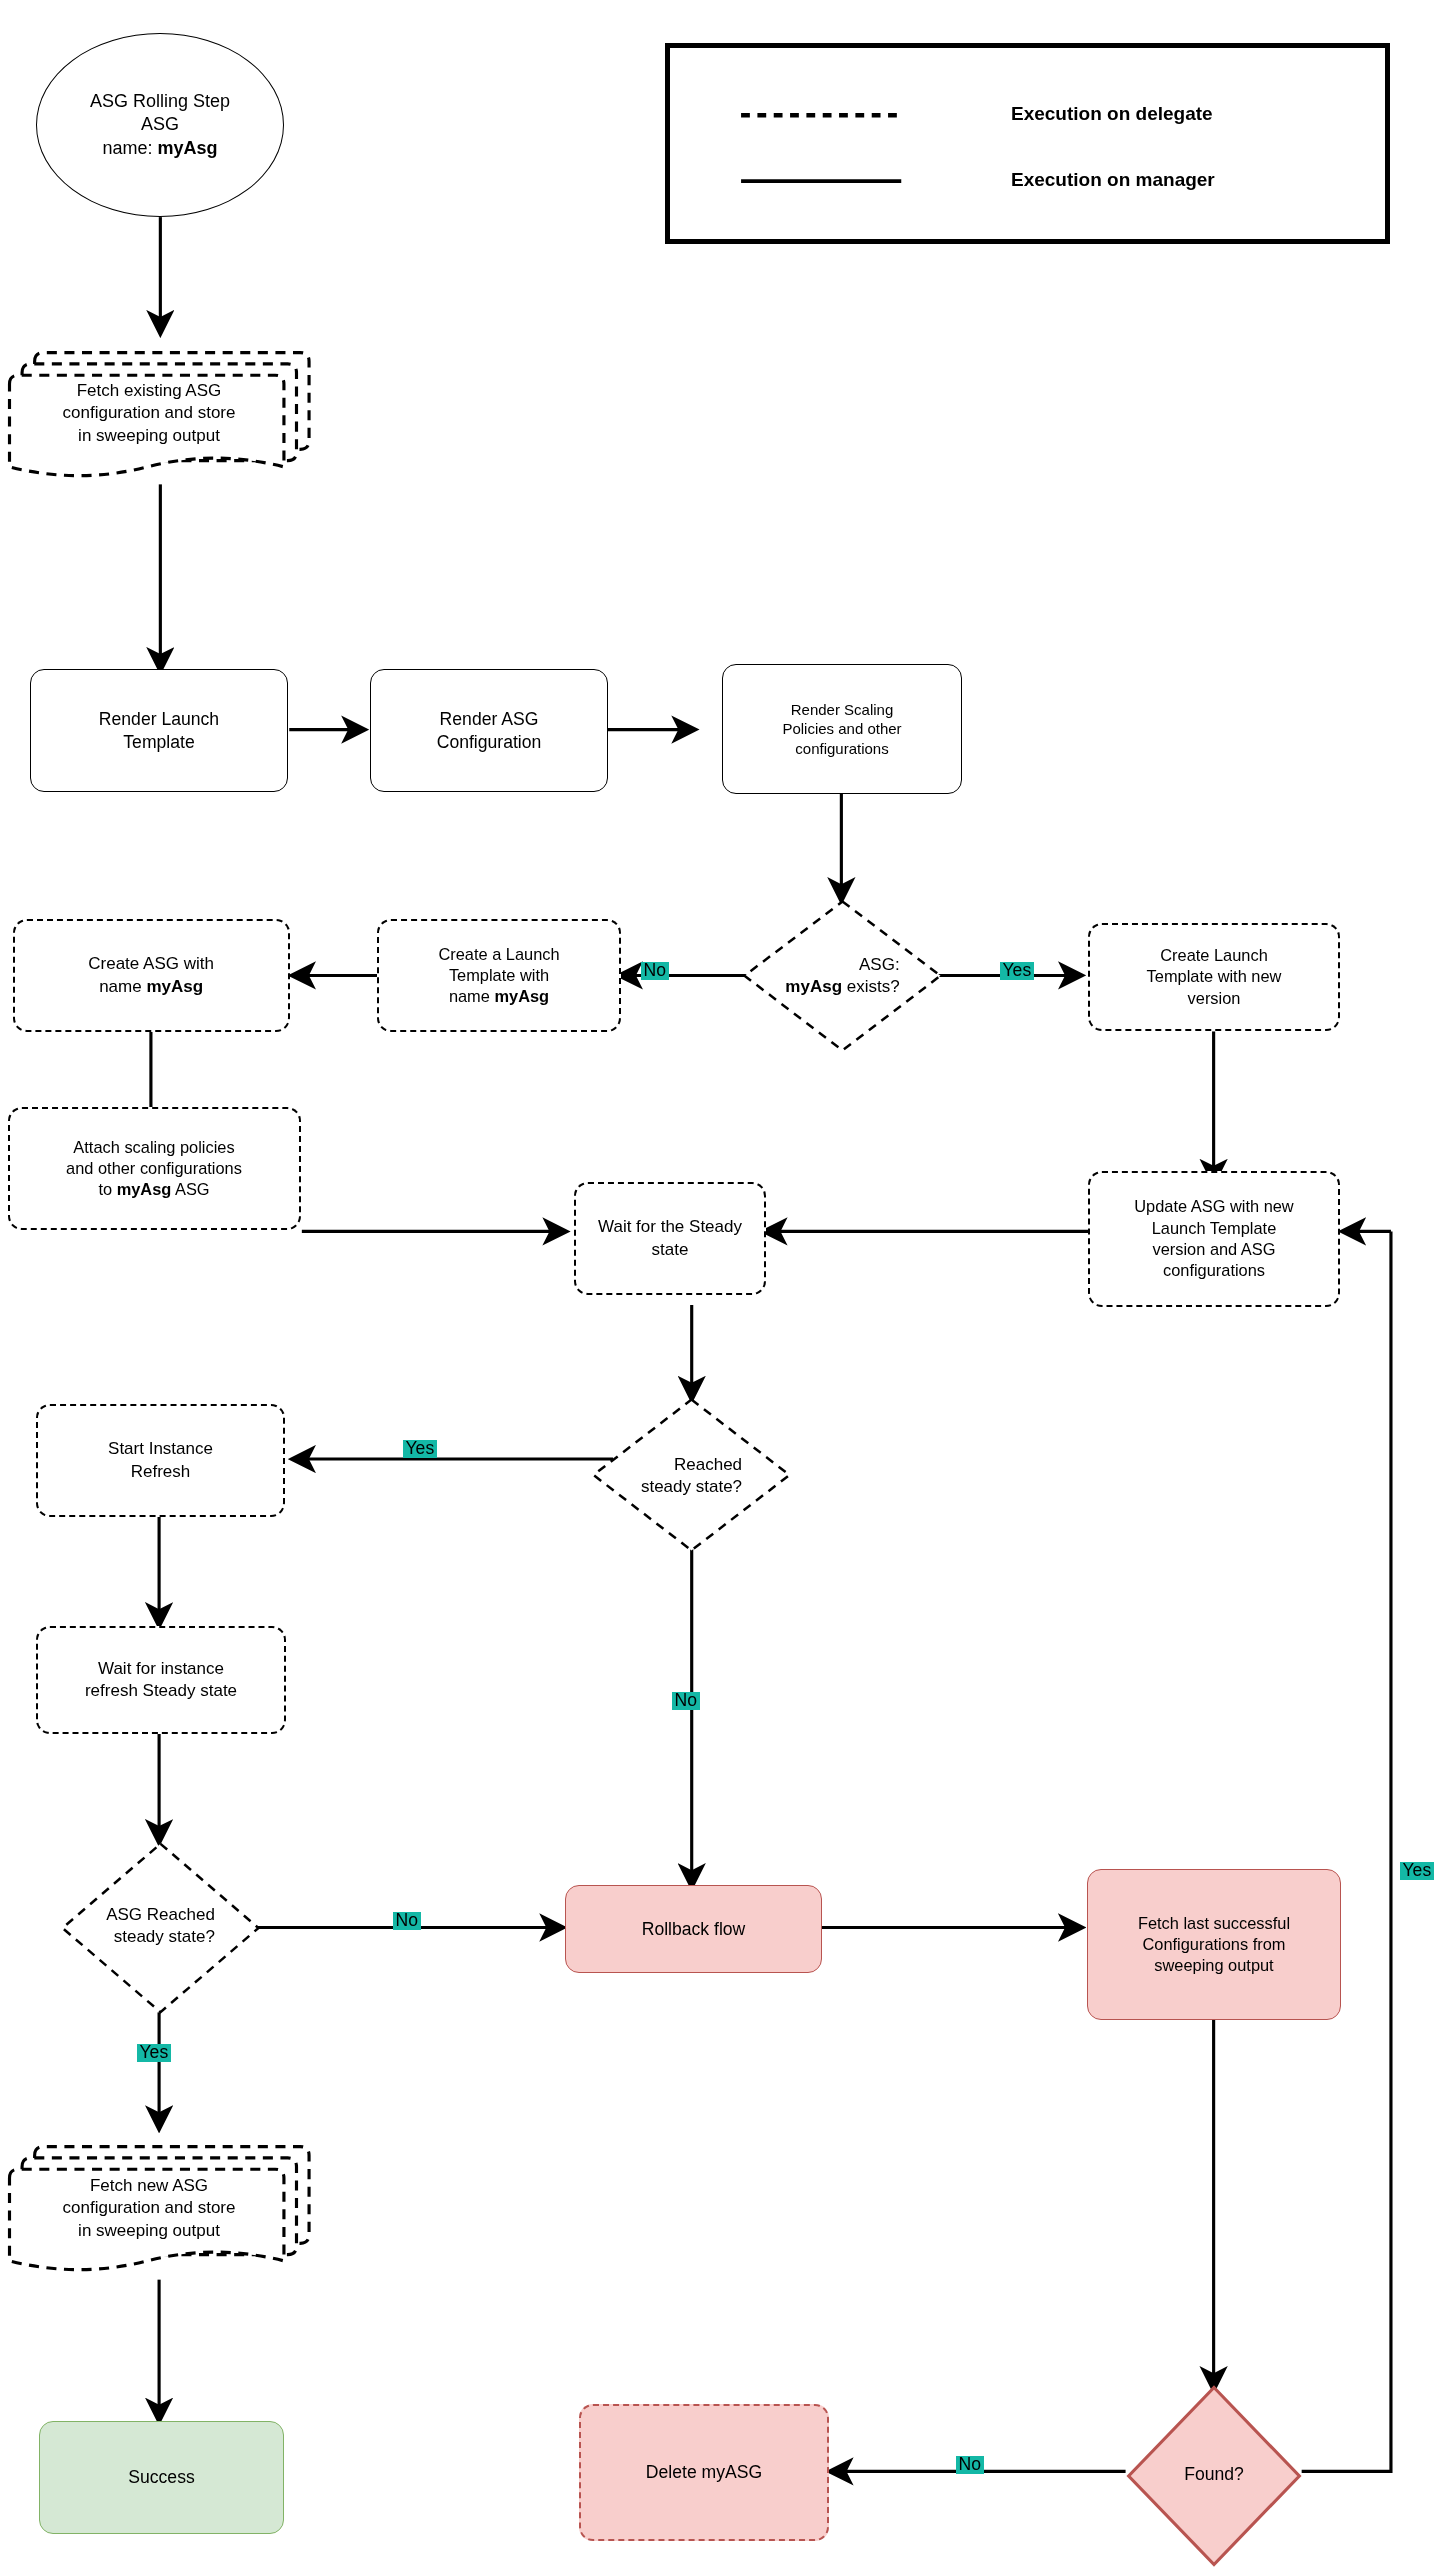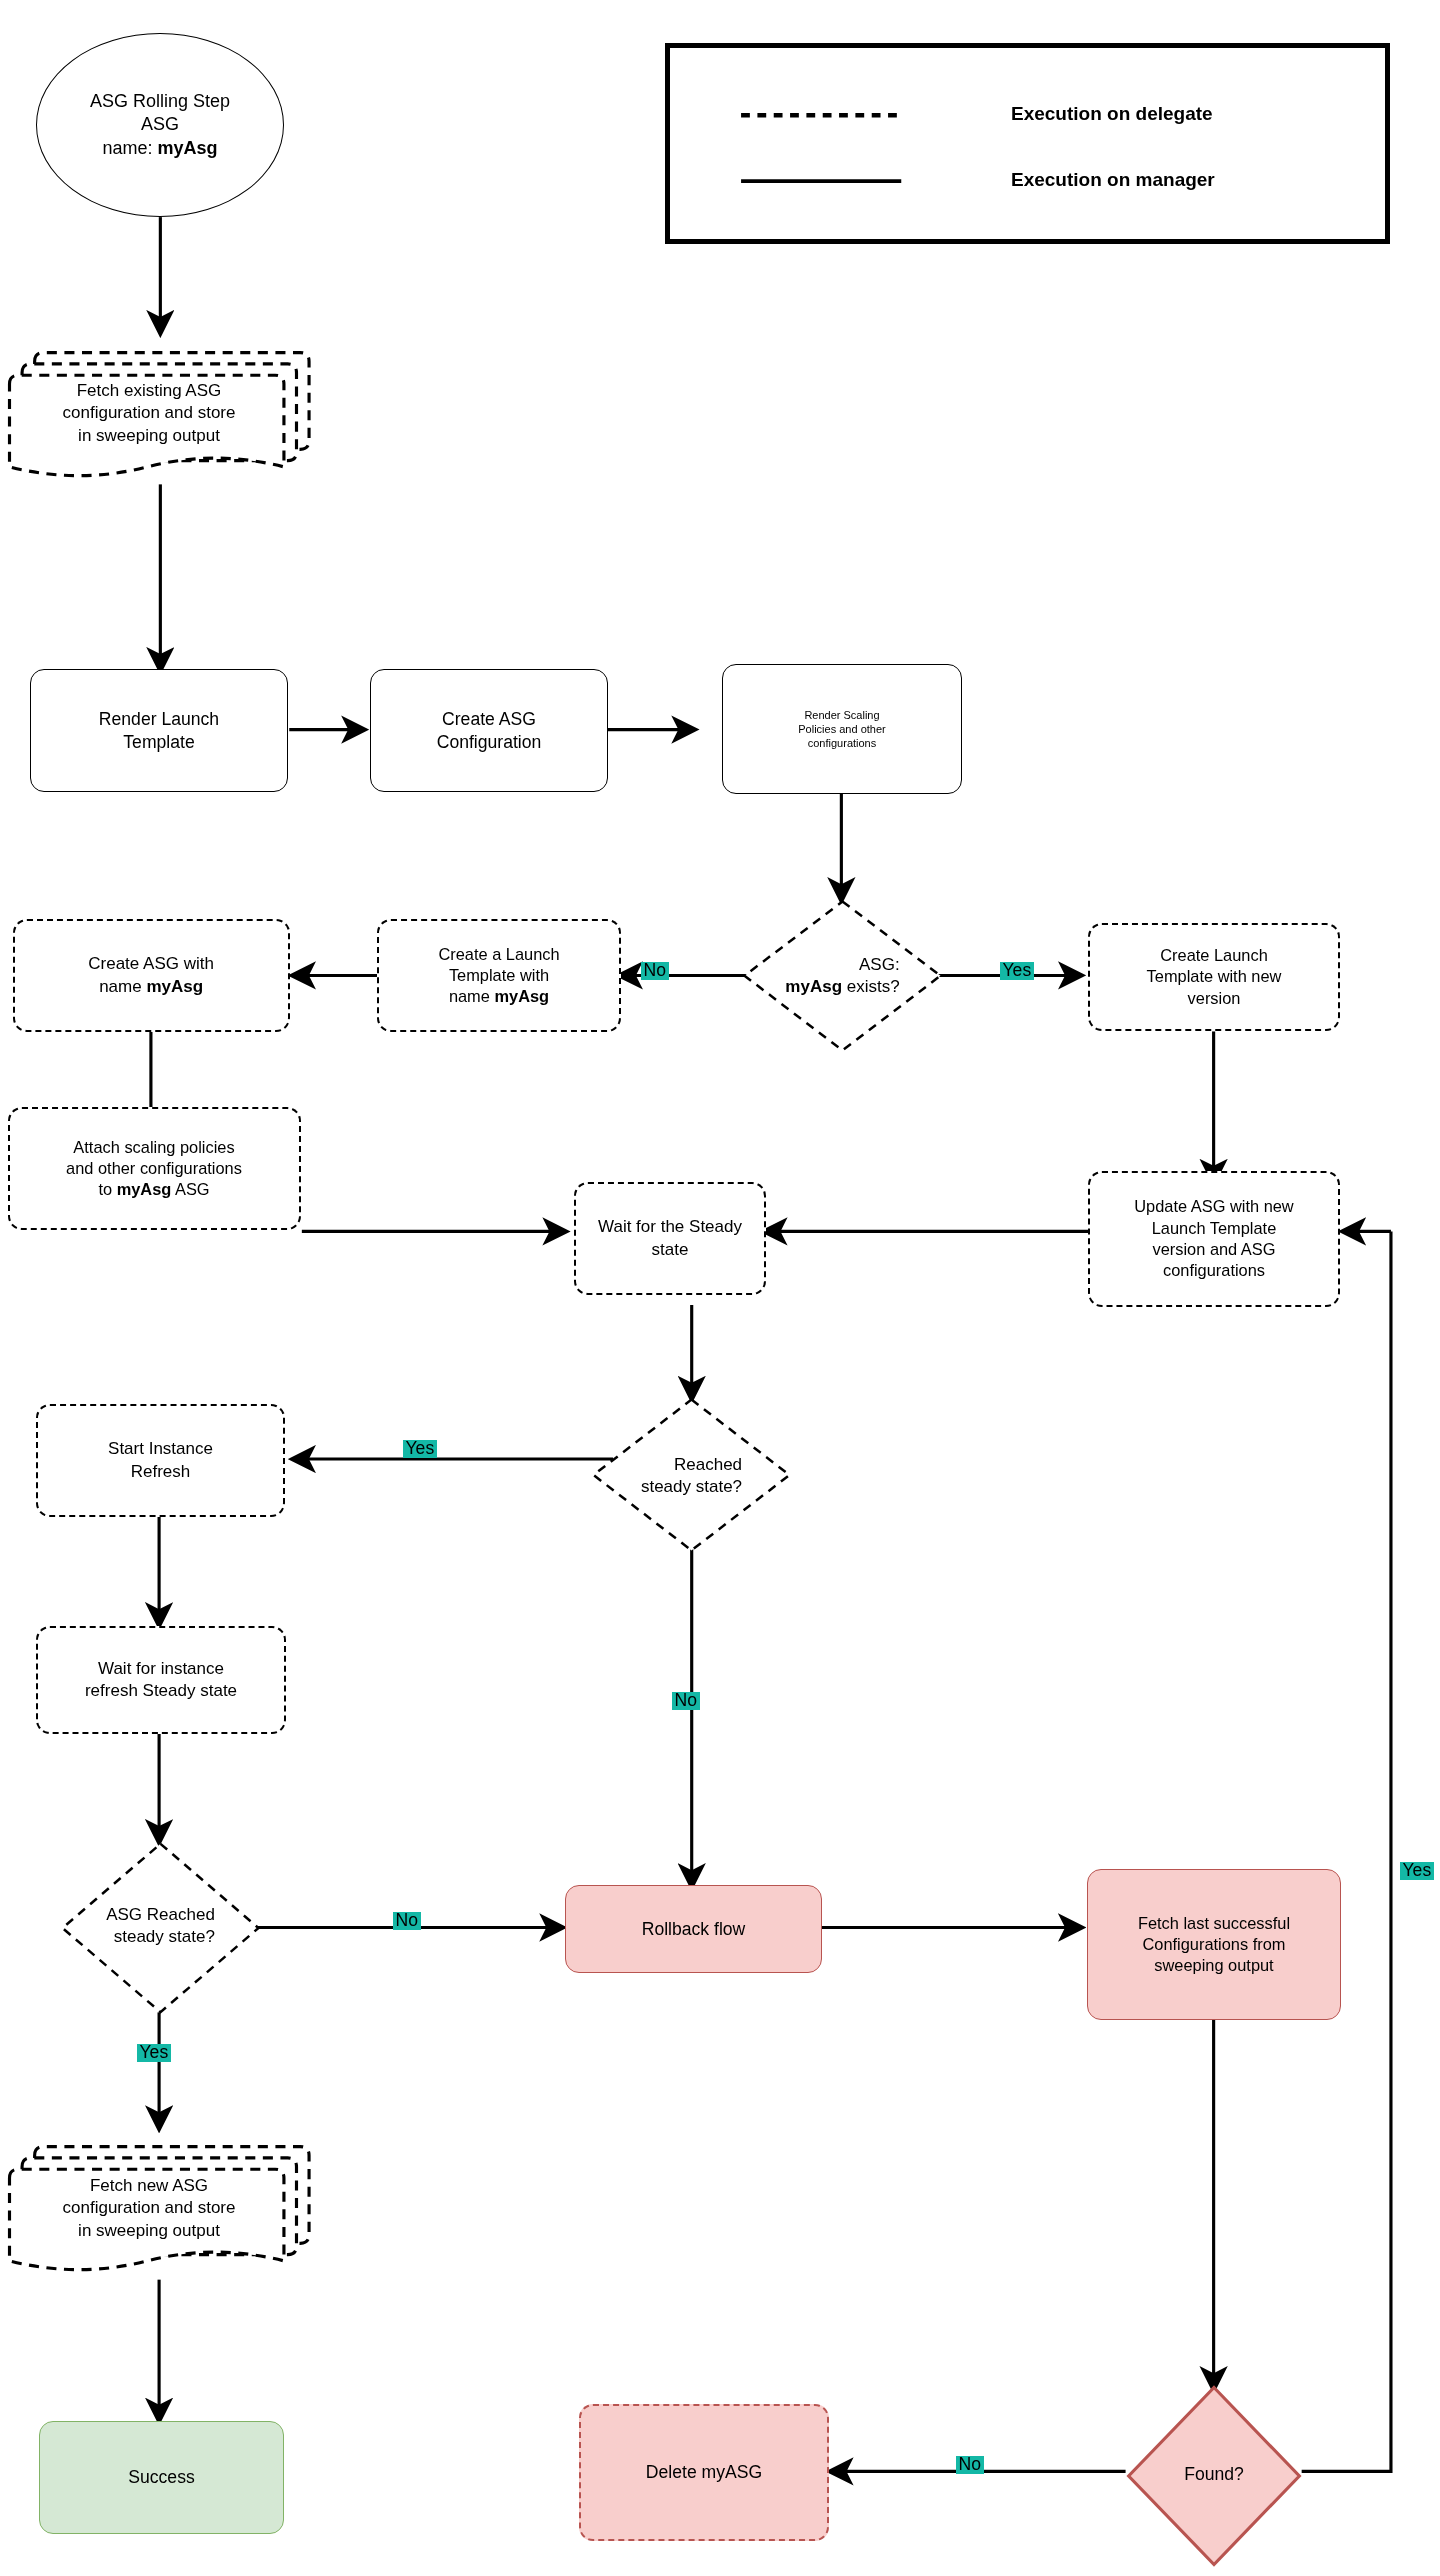--- a/index.html
+++ b/index.html
@@ -129,26 +129,26 @@
 
   <div class="node proc" style="left:30px;top:669px;width:258px;height:123px;font-size:17.6px;">
     <span class="txt">
       <span>Render Launch</span><br>
       <span>Template</span>
     </span>
   </div>
 
   <div class="node proc" style="left:370px;top:669px;width:238px;height:123px;font-size:17.6px;">
     <span class="txt">
-      <span>Create ASG</span><br>
+      <span>Render ASG</span><br>
       <span>Configuration</span>
     </span>
   </div>
 
-  <div class="node proc" style="left:722px;top:664px;width:240px;height:130px;font-size:11px;">
+  <div class="node proc" style="left:722px;top:664px;width:240px;height:130px;font-size:15px;">
     <span class="txt">
       <span>Render Scaling</span><br>
       <span>Policies and other</span><br>
       <span>configurations</span>
     </span>
   </div>
 
   <svg class="diamond-wrap" style="left:742px;top:899px;width:201px;height:154px;" viewBox="0 0 320 245">
     <polygon points="160,4 316,122 160,241 4,122" fill="#fff" stroke="#000" stroke-width="4" stroke-dasharray="14 11"></polygon>
   </svg>

